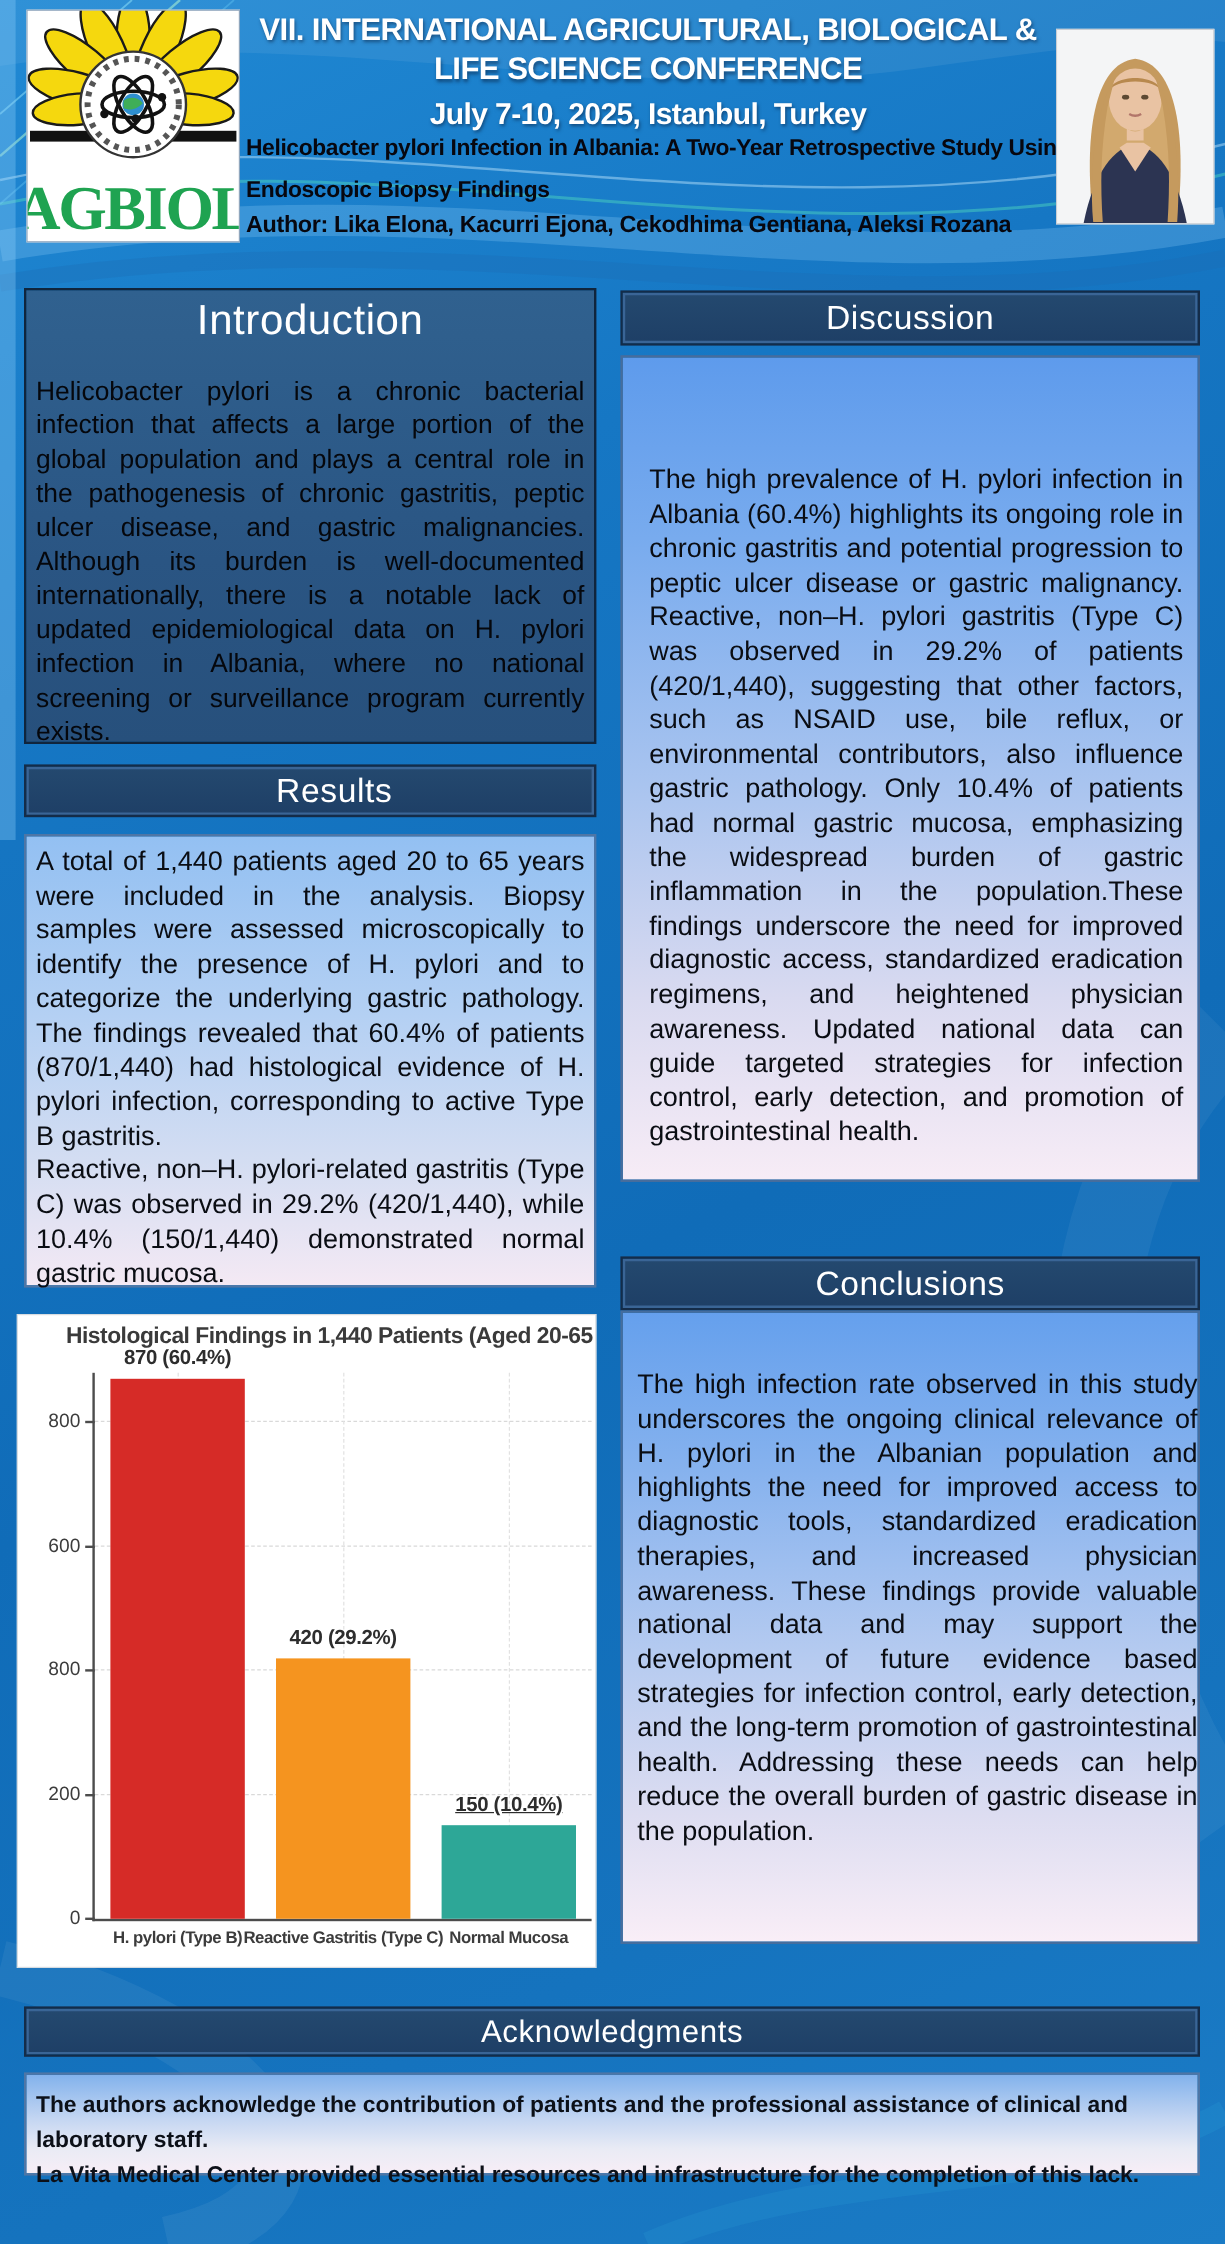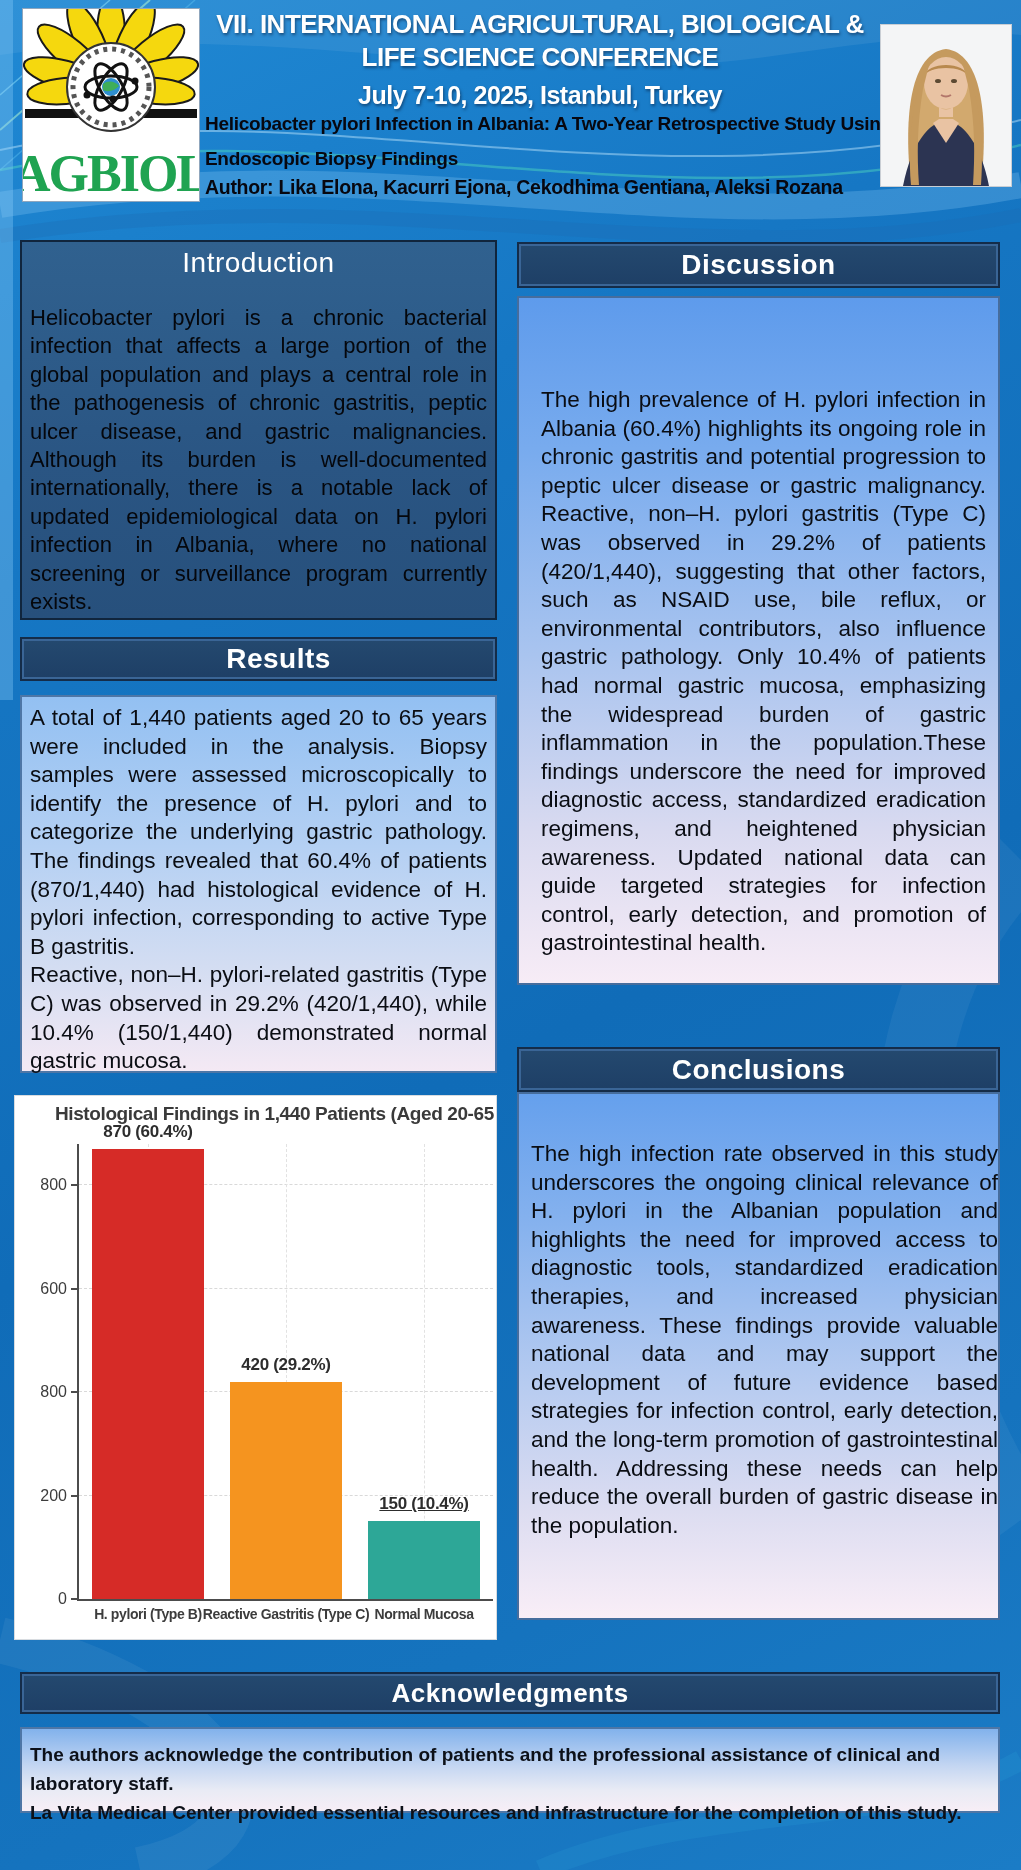--- a/index.html
+++ b/index.html
@@ -17,26 +17,26 @@
   .conf-line{font-size:26px;line-height:33px;letter-spacing:-0.5px;}
   .conf-date{font-size:25px;line-height:30px;margin-top:6px;letter-spacing:-0.5px;}
   .poster-title{left:205px;top:106px;width:705px;z-index:3;color:#07070f;font-weight:bold;
     font-size:19px;line-height:35px;letter-spacing:-0.3px;text-align:left;}
   .author-line{left:205px;top:176px;width:760px;z-index:3;color:#07070f;font-weight:bold;
     font-size:19.5px;letter-spacing:-0.3px;text-align:left;}
 
   
   .section-bar{background:linear-gradient(180deg,#24496f,#1e3f66);border:2px solid #142c49;
     box-shadow:inset 0 0 0 2px #3a6596;color:#fff;display:flex;align-items:center;justify-content:center;
-    font-size:28px;font-weight:bold;z-index:2;letter-spacing:0.5px;}
+    font-size:28px;font-weight:normal;z-index:2;letter-spacing:0.5px;}
   .body-box{z-index:2;color:#0a0d13;text-align:justify;}
   .intro-panel{left:20px;top:240px;width:477px;height:380px;z-index:2;
     background:linear-gradient(180deg,#30618f 0%,#2a5583 60%,#27507c 100%);
     border:2px solid #10253d;}
-  .intro-title{color:#ffffff;font-size:28px;text-align:center;margin-top:5px;font-weight:normal;letter-spacing:0.5px;}
+  .intro-title{color:#ffffff;font-size:35px;text-align:center;margin-top:5px;font-weight:normal;letter-spacing:0.5px;}
   .intro-body{margin:25px 8px 0 8px;font-size:22px;line-height:28.4px;text-align:justify;color:#05070c;}
   .results-bar{left:20px;top:637px;width:477px;height:44px;padding-left:40px;}
   .results-body{left:20px;top:695px;width:477px;height:378px;
     background:linear-gradient(180deg,#93c0f2 0%,#b4d0f3 40%,#d3ddf2 72%,#f4e9f4 100%);
     border:2px solid #4e76a6;padding:7px 8px 0 8px;font-size:22.5px;line-height:28.6px;white-space:pre-line;}
   .discussion-bar{left:517px;top:242px;width:483px;height:46px;}
   .discussion-body{left:517px;top:296px;width:483px;height:689px;
     background:linear-gradient(180deg,#5e9bec 0%,#78abee 22%,#a9c4ef 52%,#d9daf0 78%,#f7ecf6 100%);
     border:2px solid #466d9d;padding:88px 12px 0 22px;font-size:22.5px;line-height:28.6px;}
   .conclusions-bar{left:517px;top:1047px;width:483px;height:45px;}
@@ -197,15 +197,15 @@
 
   <div class="abs section-bar conclusions-bar">
     <span>Conclusions</span>
   </div>
   <div class="abs body-box conclusions-body">The high infection rate observed in this study underscores the ongoing clinical relevance of H. pylori in the Albanian population and highlights the need for improved access to diagnostic tools, standardized eradication therapies,  and increased physician awareness.  These findings provide valuable national  data and may support the development of future evidence based strategies for infection control, early detection, and  the long-term promotion of gastrointestinal health. Addressing these needs can help reduce the overall burden of gastric disease in the population.</div>
 
   <div class="abs section-bar ack-bar">
     <span>Acknowledgments</span>
   </div>
   <div class="abs body-box ack-body">The authors acknowledge the contribution of patients and the professional assistance of clinical and laboratory staff.
-La Vita Medical Center provided essential resources and infrastructure for the completion of this study.</div>
+La Vita Medical Center provided essential resources and infrastructure for the completion of this lack.</div>
 
 </div>
 
 </body></html>

